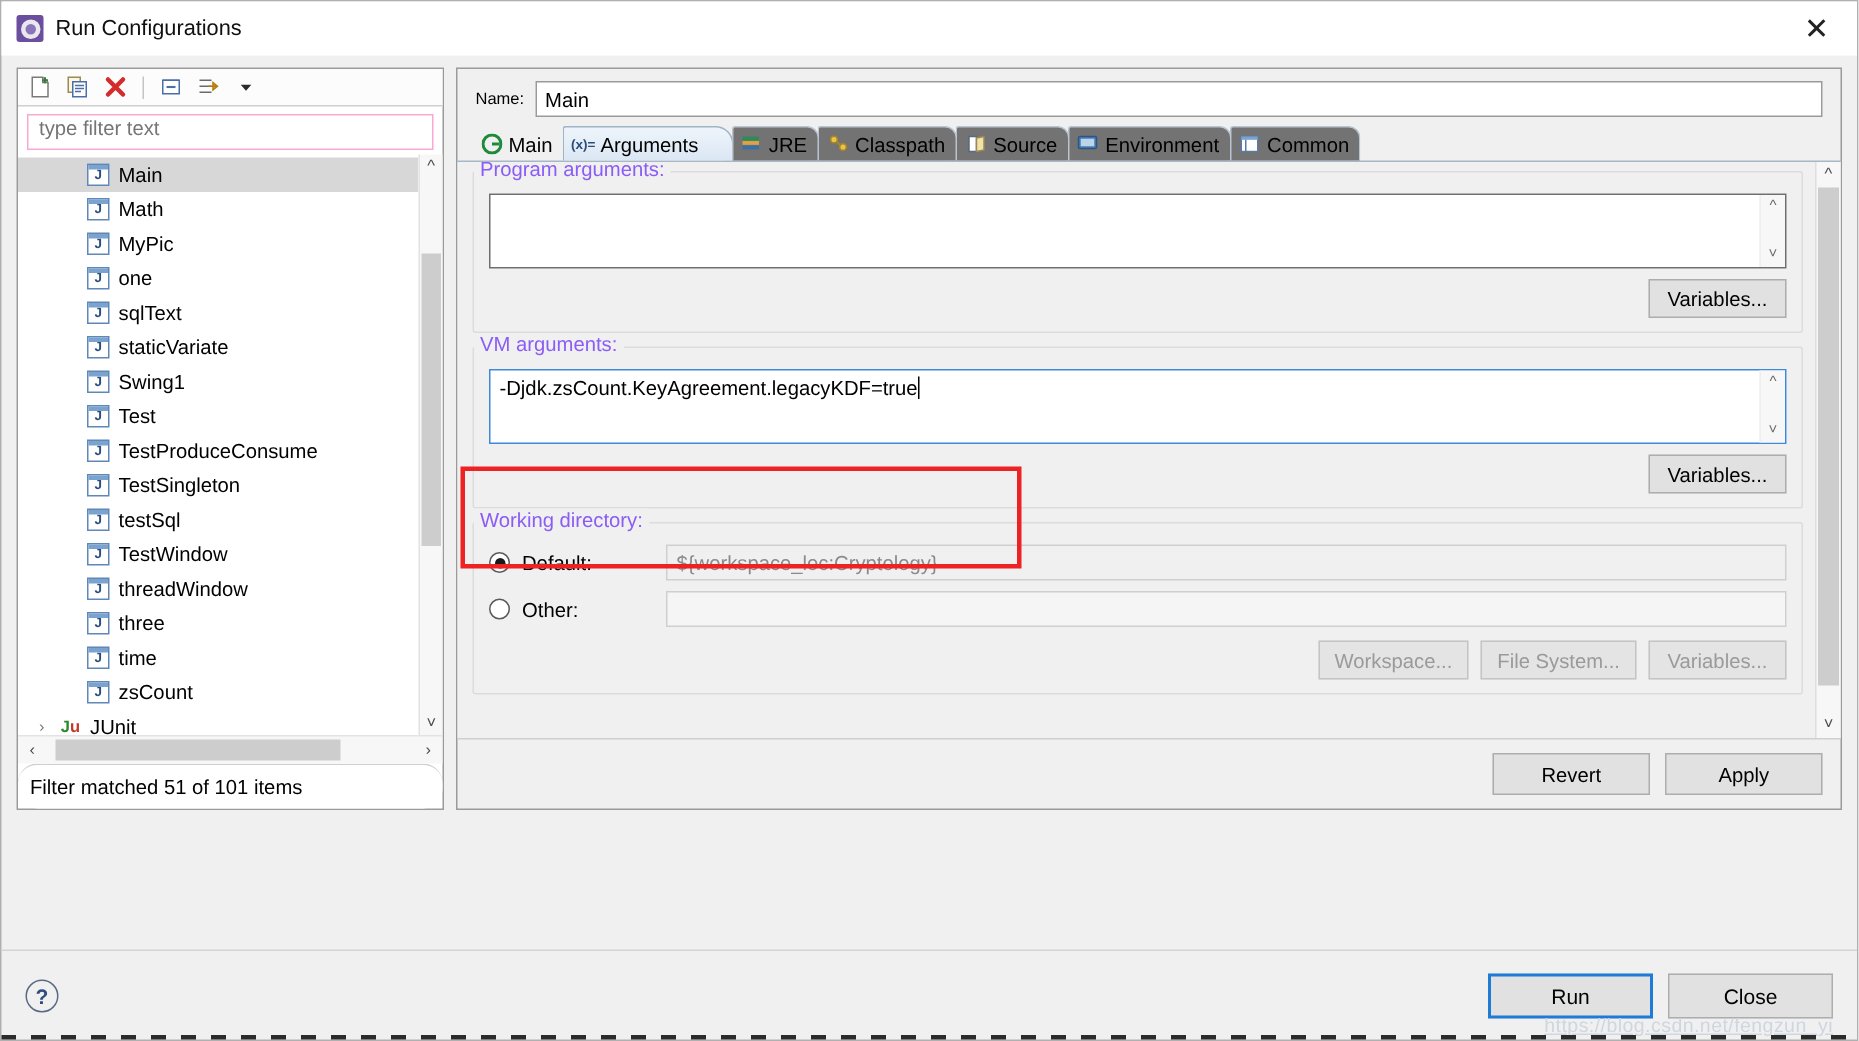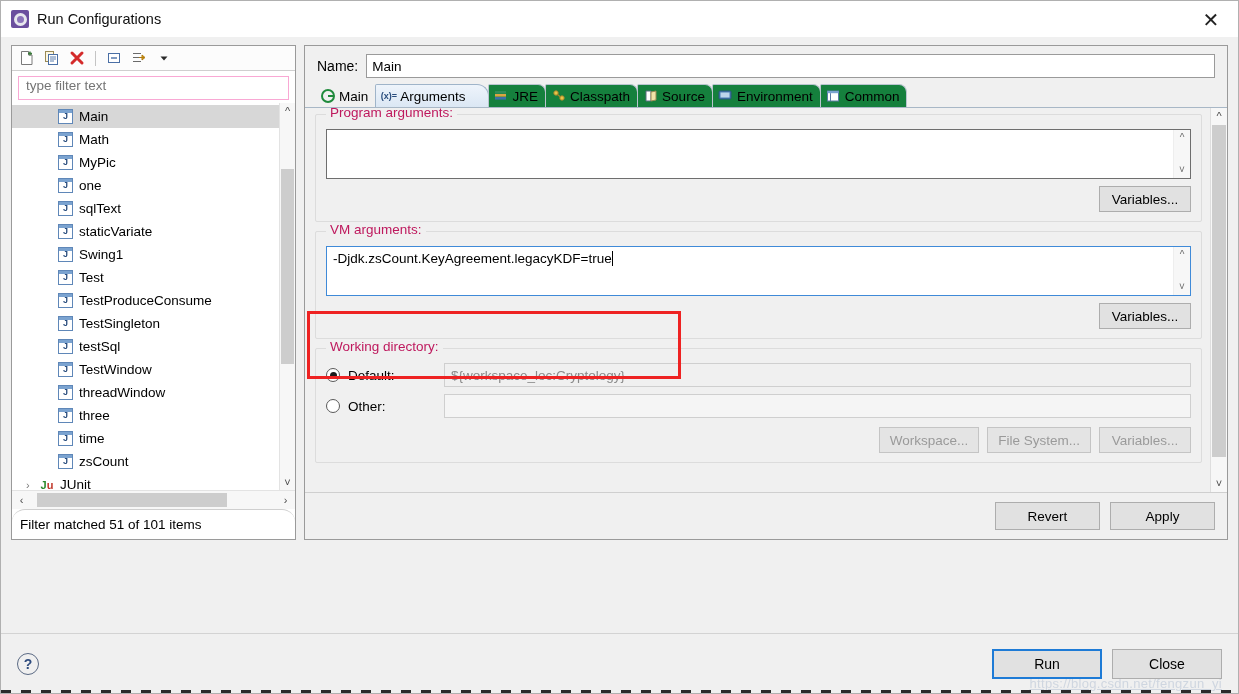--- a/index.html
+++ b/index.html
@@ -194,41 +194,41 @@
     flex: 1 1 auto; display: flex; flex-direction: column;
     background: #f0f0f0;
     border: 1px solid #9a9a9a;
     height: 495px;
     min-width: 0;
   }
   .name-row {
     display: flex; align-items: center; gap: 8px;
     padding: 8px 12px 6px 12px; flex: 0 0 auto;
   }
-  .name-label { font-size: 14px; color:#000; }
+  .name-label { font-size: 11px; color:#000; }
   .name-input {
     flex: 1 1 auto; height: 24px; border: 1px solid #9a9a9a;
     background: #fff; padding: 0 5px; font-size: 13.5px;
     font-family: "Liberation Sans", sans-serif; color:#000;
     outline: none;
   }
 
   .tabs {
     display: flex; align-items: flex-end; height: 24px;
     padding-left: 10px; flex: 0 0 auto;
     border-bottom: 1px solid #a8b7c6;
     position: relative; z-index: 2;
   }
   .tab {
     display: flex; align-items: center; gap: 4px;
     height: 23px; padding: 0 7px 0 5px;
     font-size: 13.5px; color: #000; cursor: pointer;
     border: 1px solid #b9c4cf; border-bottom: none;
     border-top-left-radius: 2px; border-top-right-radius: 8px;
-    background: #15803d; margin-right: -1px;
+    background: #737373; margin-right: -1px;
     white-space: nowrap;
   }
   .tab.first { border-left: none; background: transparent; border-color: transparent; }
   .tab.active {
     background: linear-gradient(#eef4fb, #dbe7f4);
     border-color: #9fb4c9;
     border-top-right-radius: 12px;
     padding-right: 22px;
   }
   .tab .ico { width: 15px; height: 15px; flex:0 0 auto; display:flex; align-items:center; justify-content:center; }
@@ -240,23 +240,23 @@
   .tab-content {
     flex: 1 1 auto; padding: 6px 8px 0 10px; min-width: 0;
     display: flex; flex-direction: column;
   }
   .group {
     border: 1px solid #dcdcdc; border-radius: 2px;
     margin-bottom: 9px; padding: 0 10px 9px 10px;
     position: relative;
   }
   .group > .legend {
-    position: absolute; top: -10px; left: 10px;
+    position: absolute; top: -10px; left: 0;
     background: #f0f0f0; padding: 0 4px;
-    font-size: 13.5px; color: #be185d;
+    font-size: 13.5px; color: #8b5cf6;
   }
   .group .inner { padding-top: 14px; }
   .txtarea {
     border: 1px solid #6e6e6e; background:#fff;
     height: 50px; display:flex; position: relative;
   }
   .txtarea.focused { border: 1px solid #3f8ad8; }
   .txtarea .content {
     flex: 1 1 auto; padding: 4px 6px; font-size: 13.5px;
     color:#000; overflow:hidden; white-space: pre-wrap;

